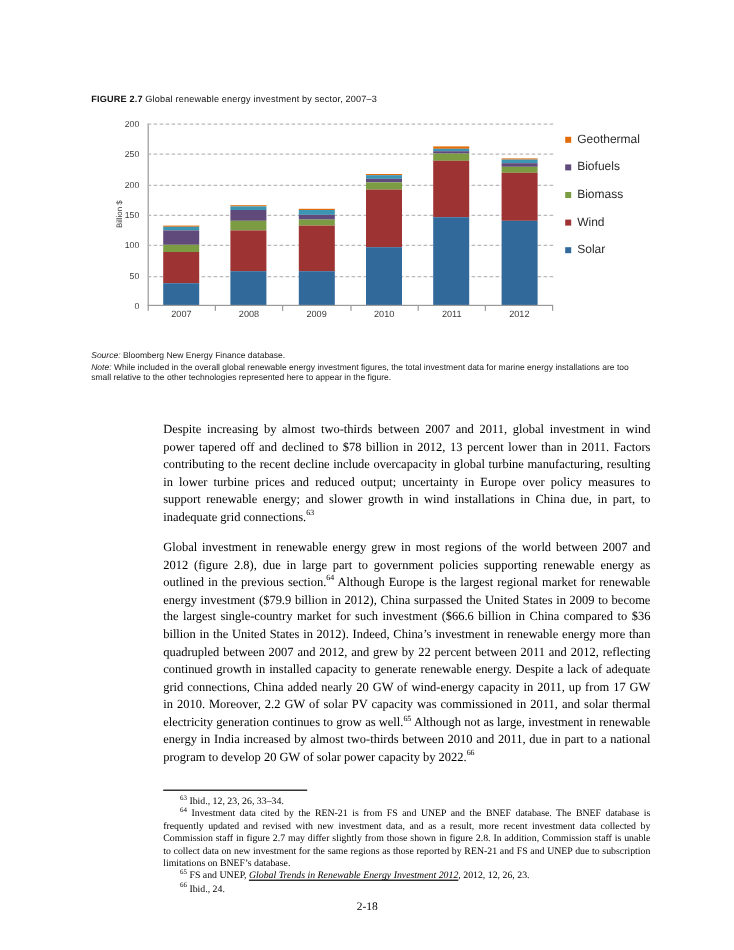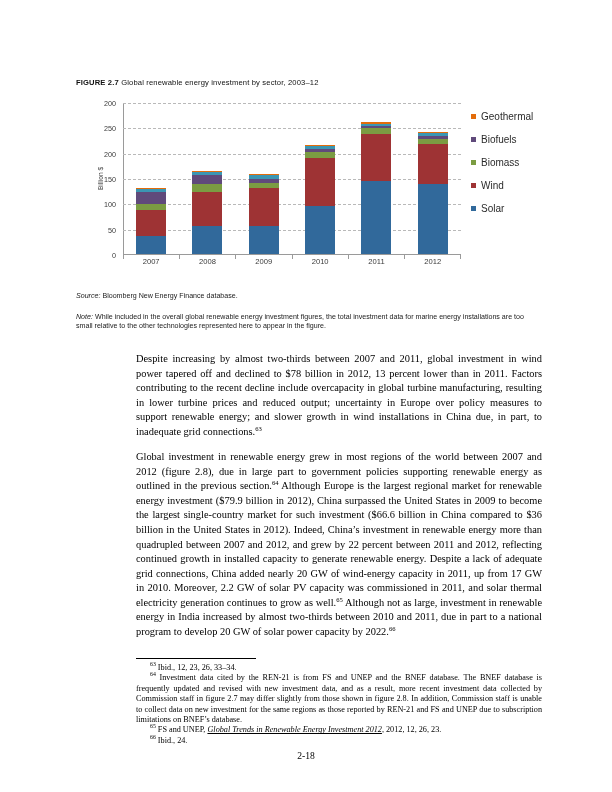--- a/index.html
+++ b/index.html
@@ -198,21 +198,20 @@
     width: 466px;
     font-family: "Liberation Sans", sans-serif;
     font-size: 7.1px;
     line-height: 9.6px;
     color: #1a1a1a;
   }
   .source-note .lead {
     font-style: italic;
   }
   .note-block {
-    margin-top: 11px;
   }
 
   
   .body-text {
     position: absolute;
     left: 136px;
     top: 352px;
     width: 406px;
   }
   .body-text p {
@@ -274,21 +273,21 @@
 </style>
 </head>
 <body>
 
 <div class="page">
 
   <div class="figure-wrap">
 
     <div class="figure-caption">
       <span class="fig-label">FIGURE 2.7</span>
-      <span>Global renewable energy investment by sector, 2003–12</span>
+      <span>Global renewable energy investment by sector, 2007–3</span>
     </div>
 
     <div class="chart-area">
 
       <div class="y-axis-title">Billion $</div>
 
       <div class="y-ticklabels">
           <span style="top: 152px;">0</span>
           <span style="top: 126.667px;">50</span>
           <span style="top: 101.333px;">100</span>

